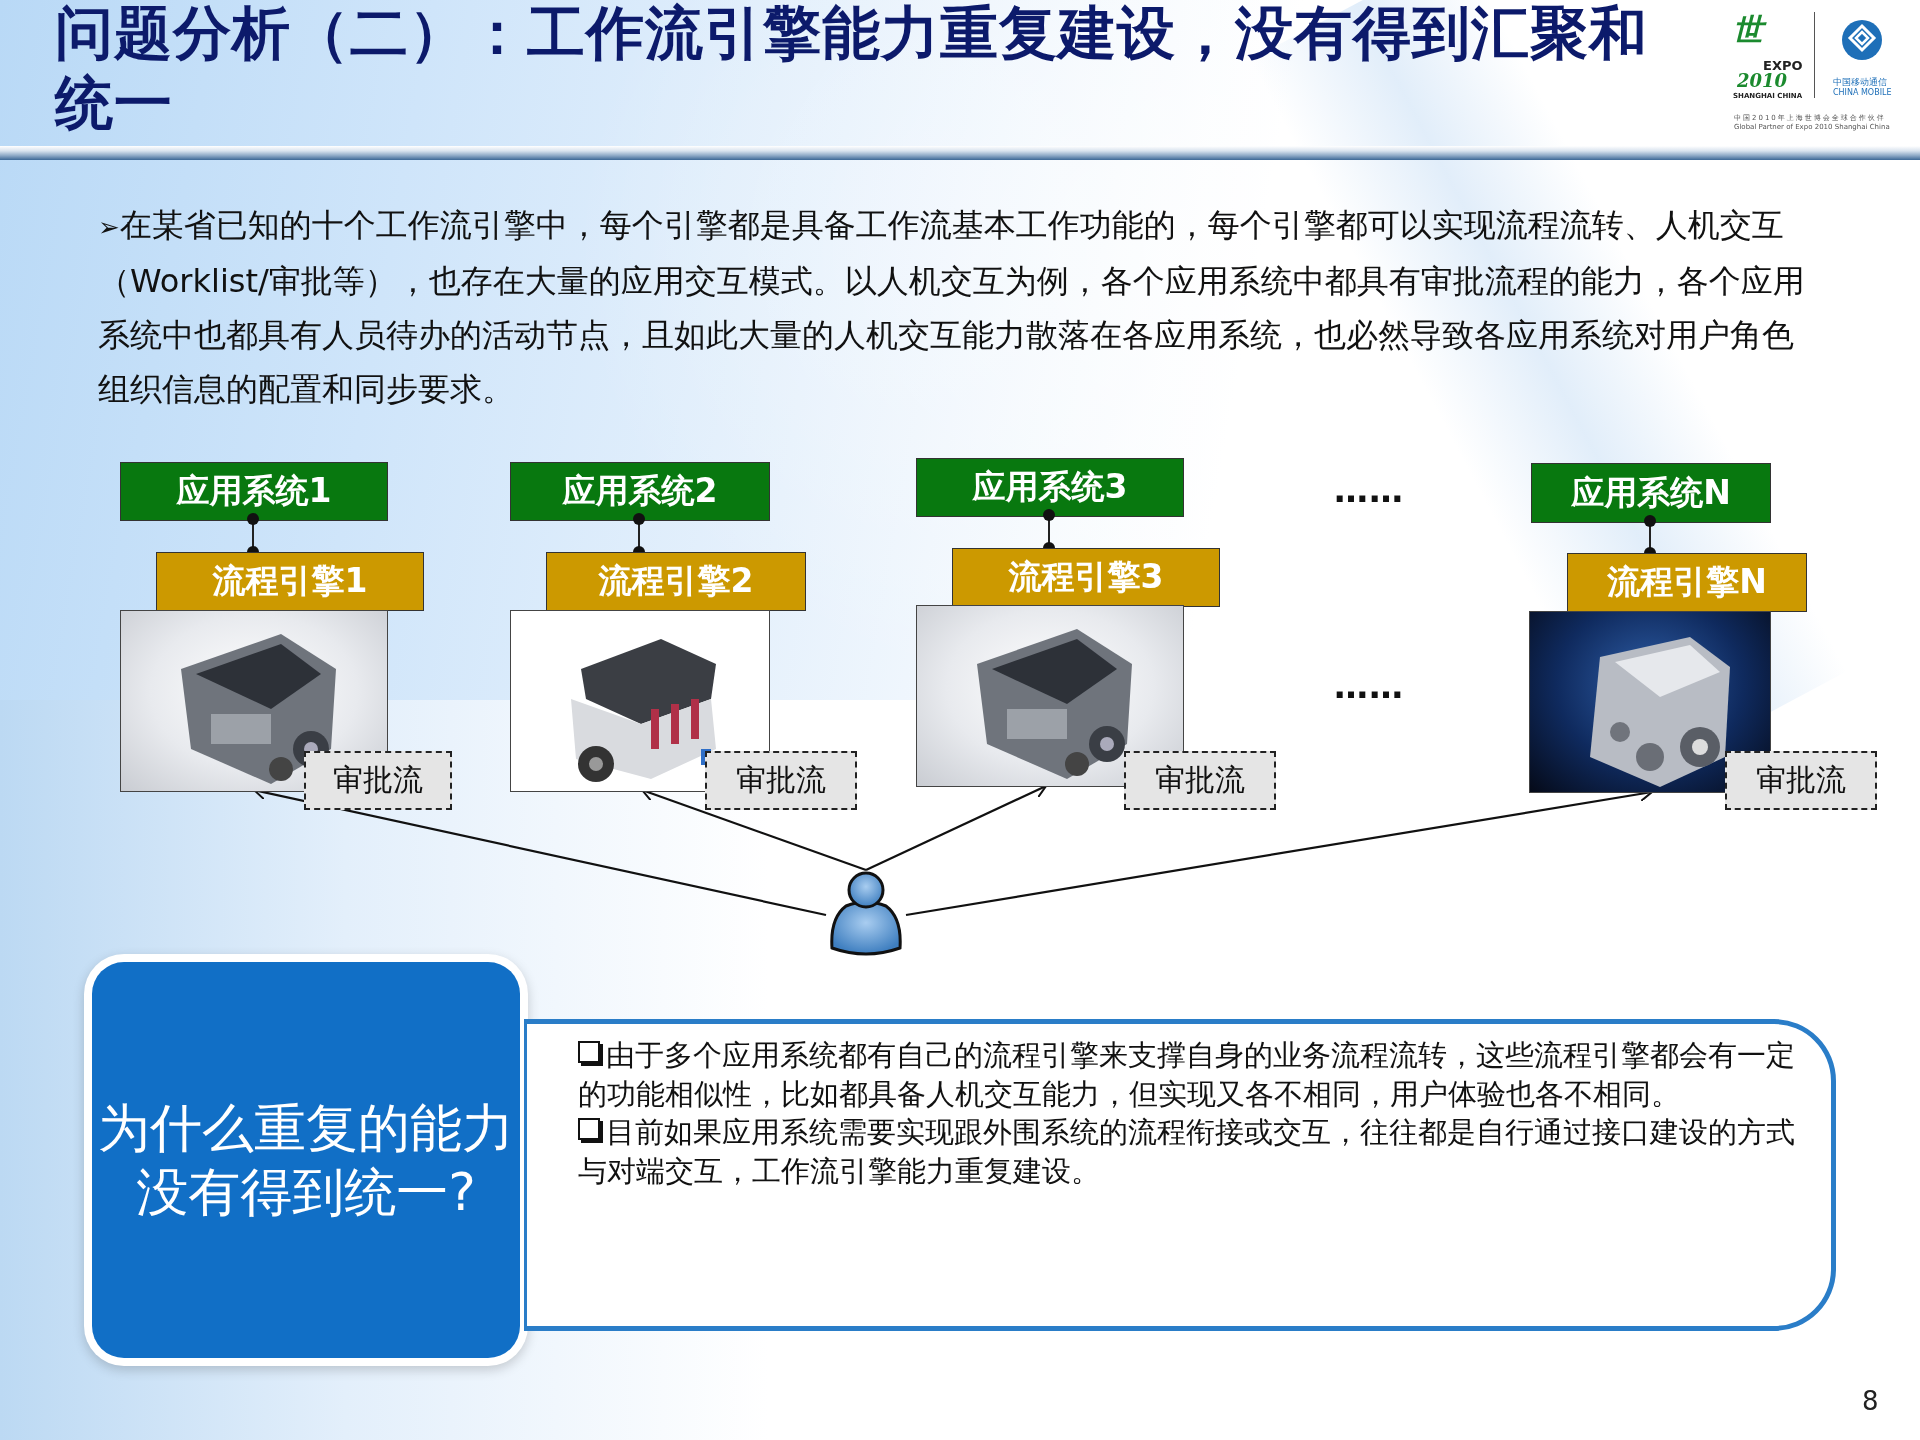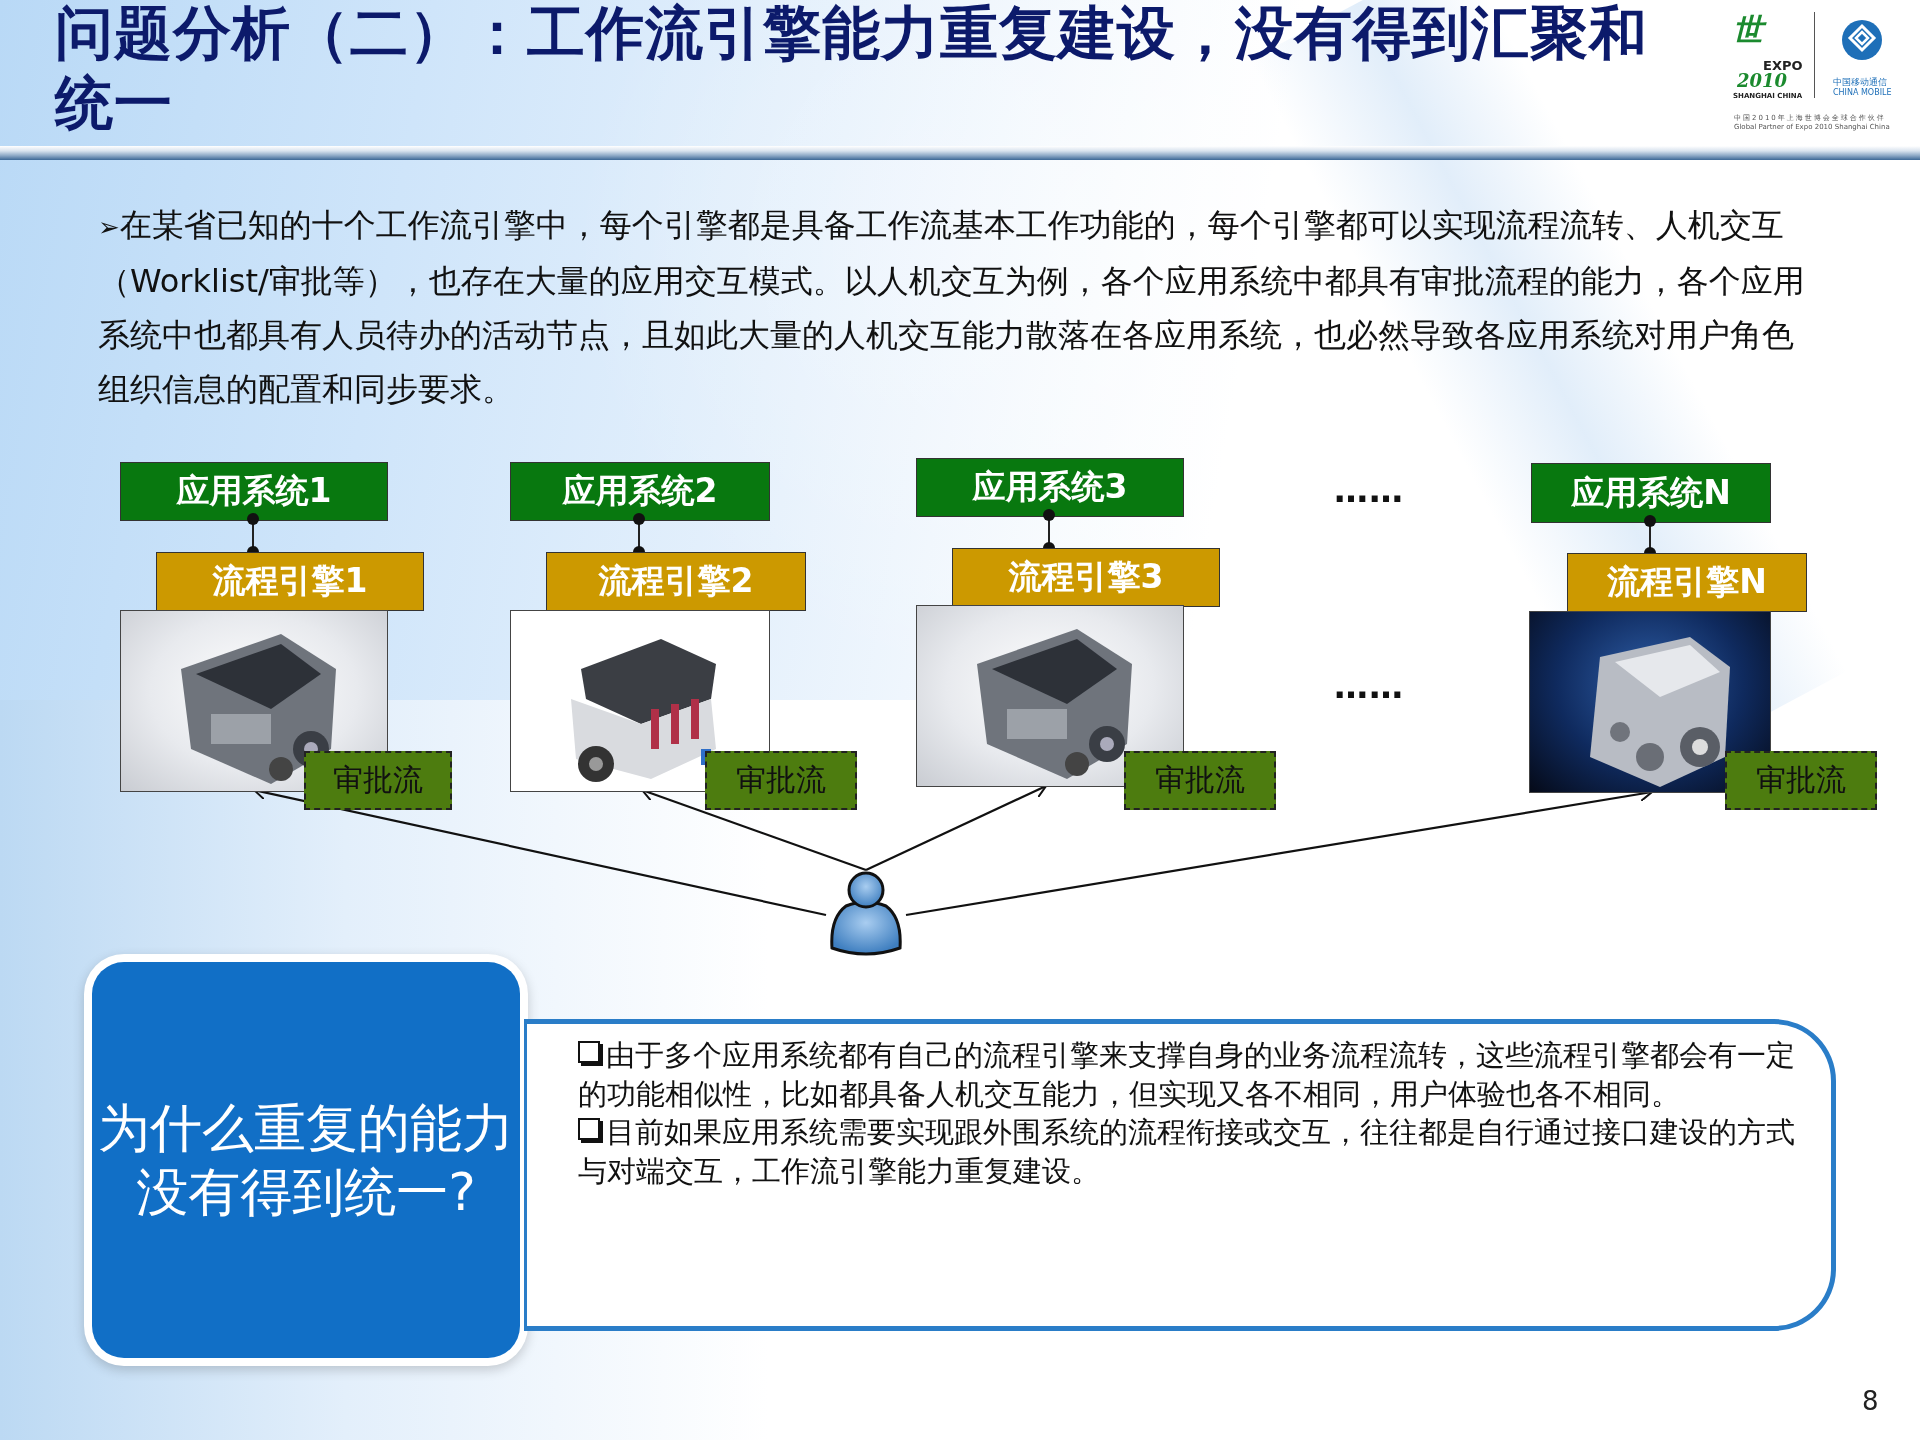--- a/index.html
+++ b/index.html
@@ -60,21 +60,21 @@
     display:flex; align-items:center; justify-content:center;margin-left:36px;
   }
   .connector { position:absolute; width:2px; background:#222; }
   .dot { position:absolute; width:12px; height:12px; border-radius:50%; background:#111; }
   .engine-img { position:absolute; border:1px solid #444; overflow:hidden; }
   .engine-img.light { background: radial-gradient(ellipse at 50% 45%, #ffffff 0%, #e8eaee 55%, #c9ccd2 100%); }
   .engine-img.white { background:#ffffff; }
   .engine-img.dark { background: radial-gradient(ellipse at 50% 40%, #2f5fa8 0%, #0f2a5e 55%, #050a18 100%); }
   .engine-img svg { position:absolute; left:0; top:0; width:100%; height:100%; }
   .tag {
-    position:absolute; background:#4d7c0f; border:2px dashed #222;
+    position:absolute; background:#e5e5e5; border:2px dashed #222;
     font-size:30px; color:#111; display:flex; align-items:center; justify-content:center;
   }
   .ellipsis { position:absolute; font-size:34px; font-weight:bold; color:#111; letter-spacing:1px; }
   .lines { position:absolute; left:0; top:0; width:1920px; height:1440px; pointer-events:none; }
   .person { position:absolute; left:826px; top:868px; width:80px; height:90px; }
 
   .why-box {
     position:absolute; left:92px; top:962px; width:428px; height:396px;
     background:#116fc6; border-radius:32px;
     box-shadow: 0 0 0 8px #ffffff, 0 4px 12px 8px rgba(0,0,0,0.18);

